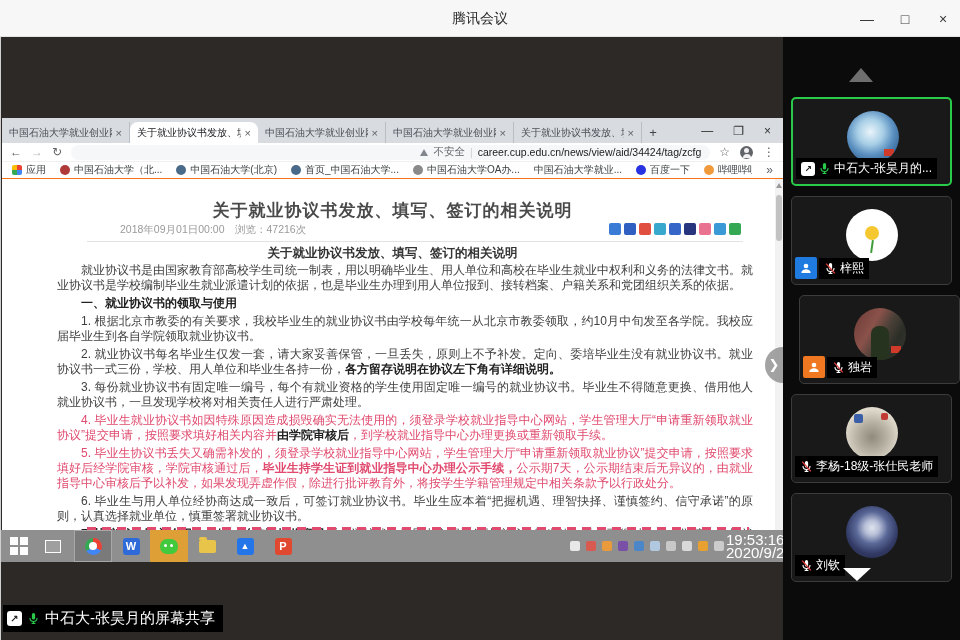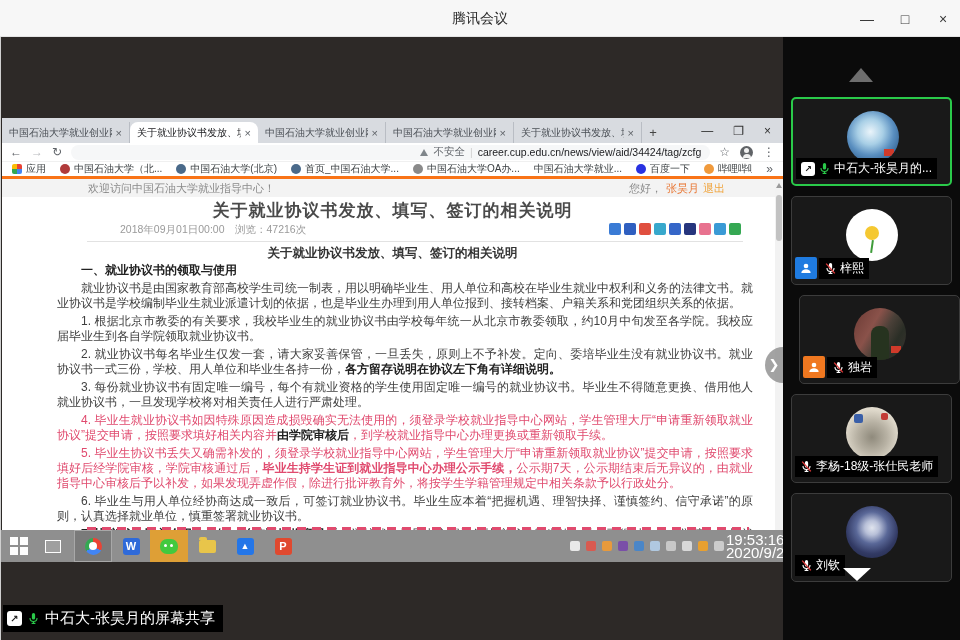--- a/index.html
+++ b/index.html
@@ -33,21 +33,21 @@
   .urlpill{flex:1;height:15px;background:#f6f7f8;border-radius:8px;display:flex;align-items:center;padding:0 9px;gap:5px;font-size:10.5px;justify-content:flex-end;}
   .sec-tri{width:0;height:0;border-left:4px solid transparent;border-right:4px solid transparent;border-bottom:7px solid #80868b;}
   .sec-txt{color:#5f6368;}
   .url-sep{color:#d0d0d0;}
   .url-txt{color:#202124;}
   .abar-right{display:flex;align-items:center;gap:10px;}
   .avatar-mini{width:13px;height:13px;border-radius:50%;background:#606367;position:relative;}
   .avatar-mini::before{content:"";position:absolute;left:4px;top:2.5px;width:5px;height:5px;border-radius:50%;background:#f0f0f0;}
   .avatar-mini::after{content:"";position:absolute;left:2.5px;top:8px;width:8px;height:4px;border-radius:4px 4px 0 0;background:#f0f0f0;}
 
-  .bookmarksbar{position:absolute;left:0;top:44px;width:781px;height:17px;background:#fff;border-bottom:3px solid #f97316;display:flex;align-items:center;padding:0 10px;gap:14px;font-size:10px;color:#3c4043;}
+  .bookmarksbar{position:absolute;left:0;top:44px;width:781px;height:17px;background:#fff;border-bottom:1px solid #f97316;display:flex;align-items:center;padding:0 10px;gap:14px;font-size:10px;color:#3c4043;}
   .bm{display:flex;align-items:center;gap:4px;white-space:nowrap;}
   .bm-grid{width:10px;height:10px;border-radius:2px;background:conic-gradient(#ea4335 0 25%,#4285f4 0 50%,#34a853 0 75%,#fbbc05 0);}
   .bm-ico{width:10px;height:10px;border-radius:50%;}
   .bm-more{margin-left:auto;color:#5f6368;font-size:12px;}
 
   
   .pagearea{position:absolute;left:0;top:61px;width:781px;height:351px;background:#fff;overflow:hidden;}
   .welcome{position:absolute;left:0;top:0;width:781px;height:18px;background:#f3f3f3;font-size:11px;color:#8a8a8a;line-height:18px;}
   .welcome-txt{position:absolute;left:86px;}
   .greet{position:absolute;right:58px;top:0;display:flex;gap:4px;}
@@ -222,46 +222,38 @@
               </span>
               <span class="bm">
                 <span class="bm-ico" style="background: rgb(240, 154, 60);"></span>
                 <span>哔哩哔哩 ( ゜- ゜)つ...</span>
               </span>
             </span>
           <span class="bm-more">»</span>
         </div>
 
         <div class="pagearea">
-          <div class="welcome">
-            <span class="welcome-txt">欢迎访问中国石油大学就业指导中心！</span>
-            <span class="greet">
-              <span>您好，</span>
-              <span class="u">张昊月</span>
-              <span class="lo">退出</span>
-            </span>
-          </div>
           <div class="pg-title">关于就业协议书发放、填写、签订的相关说明</div>
           <div class="pg-meta">2018年09月01日00:00　浏览：47216次</div>
           <div class="share-icons" id="shareicons">
               <span class="shic" style="background: rgb(58, 123, 213);"></span>
               <span class="shic" style="background: rgb(47, 95, 192);"></span>
               <span class="shic" style="background: rgb(224, 79, 63);"></span>
               <span class="shic" style="background: rgb(56, 168, 204);"></span>
               <span class="shic" style="background: rgb(53, 102, 200);"></span>
               <span class="shic" style="background: rgb(38, 53, 125);"></span>
               <span class="shic" style="background: rgb(232, 114, 143);"></span>
               <span class="shic" style="background: rgb(58, 154, 213);"></span>
               <span class="shic" style="background: rgb(53, 168, 83);"></span>
             </div>
           <div class="pg-hr"></div>
           <div class="art-head">关于就业协议书发放、填写、签订的相关说明</div>
           <div class="article" id="article">
+              <div class="para"><span>就业协议书是由国家教育部高校学生司统一制表，用以明确毕业生、用人单位和高校在毕业生就业中权利和义务的法律文书。就业协议书是学校编制毕业生就业派遣计划的依据，也是毕业生办理到用人单位报到、接转档案、户籍关系和党团组织关系的依据。</span></div>
               <div class="para"><span class="b dk">一、就业协议书的领取与使用</span></div>
-              <div class="para"><span>就业协议书是由国家教育部高校学生司统一制表，用以明确毕业生、用人单位和高校在毕业生就业中权利和义务的法律文书。就业协议书是学校编制毕业生就业派遣计划的依据，也是毕业生办理到用人单位报到、接转档案、户籍关系和党团组织关系的依据。</span></div>
               <div class="para"><span>1. 根据北京市教委的有关要求，我校毕业生的就业协议书由学校每年统一从北京市教委领取，约10月中旬发至各学院。我校应届毕业生到各自学院领取就业协议书。</span></div>
               <div class="para"><span>2. 就业协议书每名毕业生仅发一套，请大家妥善保管，一旦丢失，原则上不予补发。定向、委培毕业生没有就业协议书。就业协议书一式三份，学校、用人单位和毕业生各持一份，</span><span class="b dk">各方留存说明在协议左下角有详细说明。</span></div>
               <div class="para"><span>3. 每份就业协议书有固定唯一编号，每个有就业资格的学生使用固定唯一编号的就业协议书。毕业生不得随意更换、借用他人就业协议书，一旦发现学校将对相关责任人进行严肃处理。</span></div>
               <div class="para"><span class="red">4. 毕业生就业协议书如因特殊原因造成损毁确实无法使用的，须登录学校就业指导中心网站，学生管理大厅“申请重新领取就业协议”提交申请，按照要求填好相关内容并</span><span class="b dk">由学院审核后</span><span class="red">，到学校就业指导中心办理更换或重新领取手续。</span></div>
               <div class="para"><span class="red">5. 毕业生协议书丢失又确需补发的，须登录学校就业指导中心网站，学生管理大厅“申请重新领取就业协议”提交申请，按照要求填好后经学院审核，学院审核通过后，</span><span class="b red">毕业生持学生证到就业指导中心办理公示手续，</span><span class="red">公示期7天，公示期结束后无异议的，由就业指导中心审核后予以补发，如果发现弄虚作假，除进行批评教育外，将按学生学籍管理规定中相关条款予以行政处分。</span></div>
               <div class="para"><span>6. 毕业生与用人单位经协商达成一致后，可签订就业协议书。毕业生应本着“把握机遇、理智抉择、谨慎签约、信守承诺”的原则，认真选择就业单位，慎重签署就业协议书。</span></div>
               <div class="para"><span class="b dk">7. 协议书一旦交给用人单位，并签署接收意见后，</span><span>学校就业指导中心即认为协议书已经生效，学生不得以本人或学院、学校就业指导中心尚未签字、盖章为由提出违约。</span></div>
             </div>
           <div class="red-sliver"></div>
           <div class="pg-scroll">

